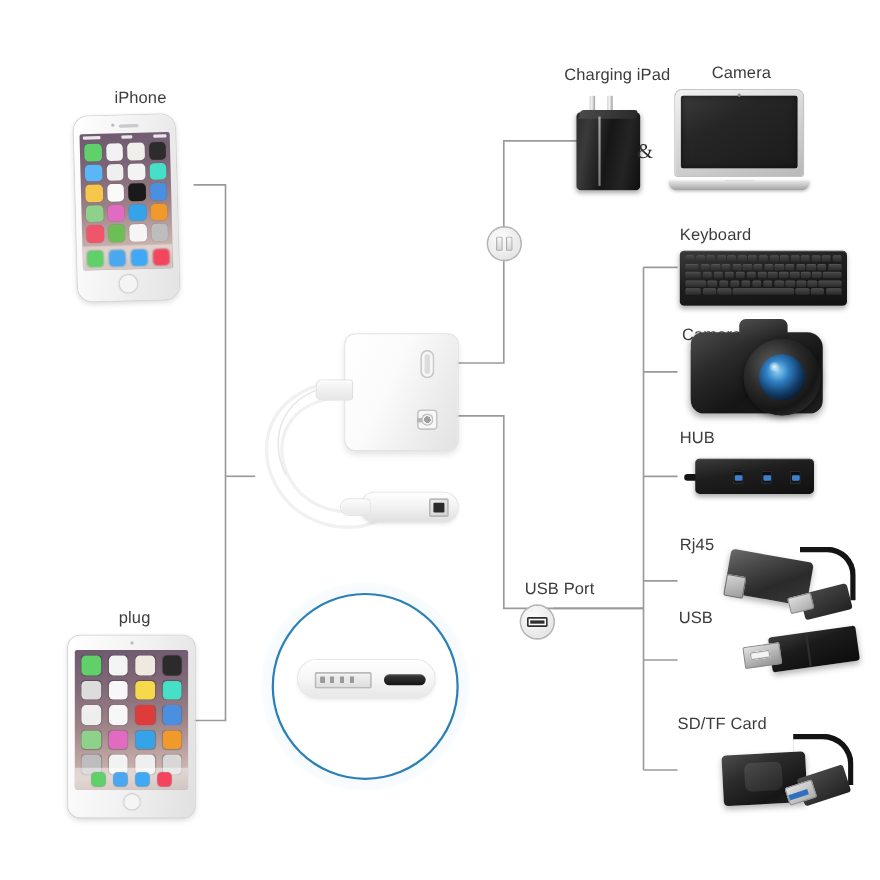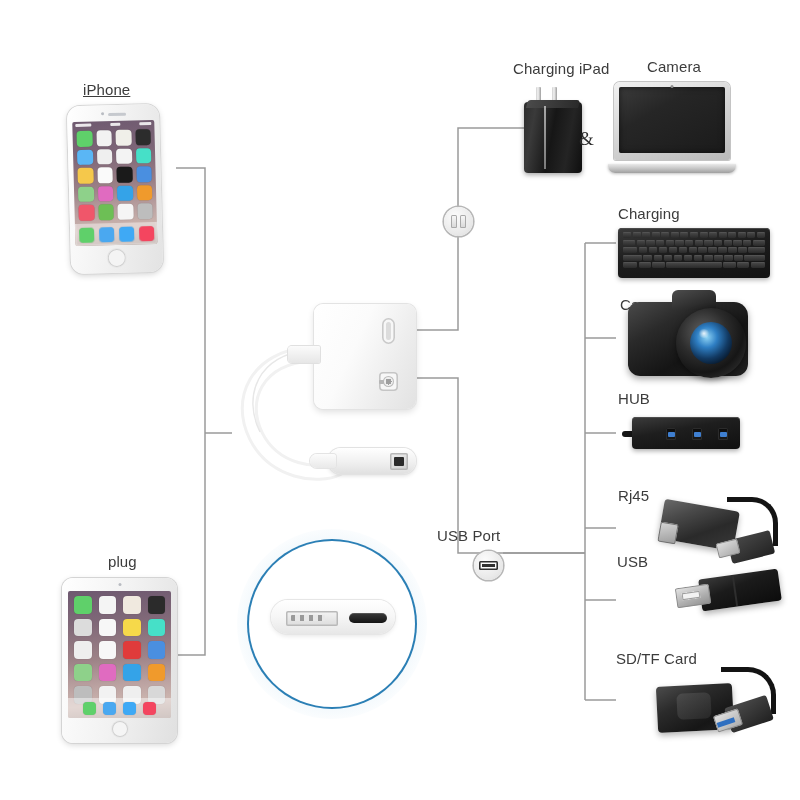--- a/index.html
+++ b/index.html
@@ -243,23 +243,23 @@
       <path d="M585 600 L616 600"></path>
       <path d="M585 700 L616 700"></path>
 
       <path d="M503 553 L585 553"></path>
     </g>
   </svg>
 
   <div class="nodeicon ni-ltg" style="left:444px;top:207px;"></div>
 
   <div class="nodeicon ni-usb" style="left:474px;top:551px;"></div>
-  <div class="lbl" style="left:437px;top:527px;">USB Port</div>
-
-  <div class="lbl" style="left:83px;top:81px;text-decoration:underline;">iPhone</div>
+  <div class="lbl" style="left:477px;top:527px;">USB Port</div>
+
+  <div class="lbl" style="left:104px;top:81px;">iPhone</div>
   <div class="node" style="left:69px;top:105px;">
     <div class="iphone">
       <div class="ip-top">
         <div class="ip-cam"></div>
           <div class="ip-spk"></div>
       </div>
       <div class="ip-screen">
         <div class="ip-status">
             <i style="width:16px"></i>
             <i style="width:10px"></i>
@@ -360,21 +360,21 @@
     <div class="laptop">
       <div class="lt-lid">
           <div class="lt-cam"></div>
           <div class="lt-scr"></div>
         </div>
       <div class="lt-notch"></div>
       <div class="lt-base"></div>
     </div>
   </div>
 
-  <div class="lbl" style="left:618px;top:205px;">Charging</div>
+  <div class="lbl" style="left:618px;top:205px;">Keyboard</div>
   <div class="node" style="left:618px;top:228px;">
     <div class="kbd" id="kbd">
         <div class="kbd-row">
           <div class="key" style="flex: 1 1 0%;"></div>
           <div class="key" style="flex: 1 1 0%;"></div>
           <div class="key" style="flex: 1 1 0%;"></div>
           <div class="key" style="flex: 1 1 0%;"></div>
           <div class="key" style="flex: 1 1 0%;"></div>
           <div class="key" style="flex: 1 1 0%;"></div>
           <div class="key" style="flex: 1 1 0%;"></div>

